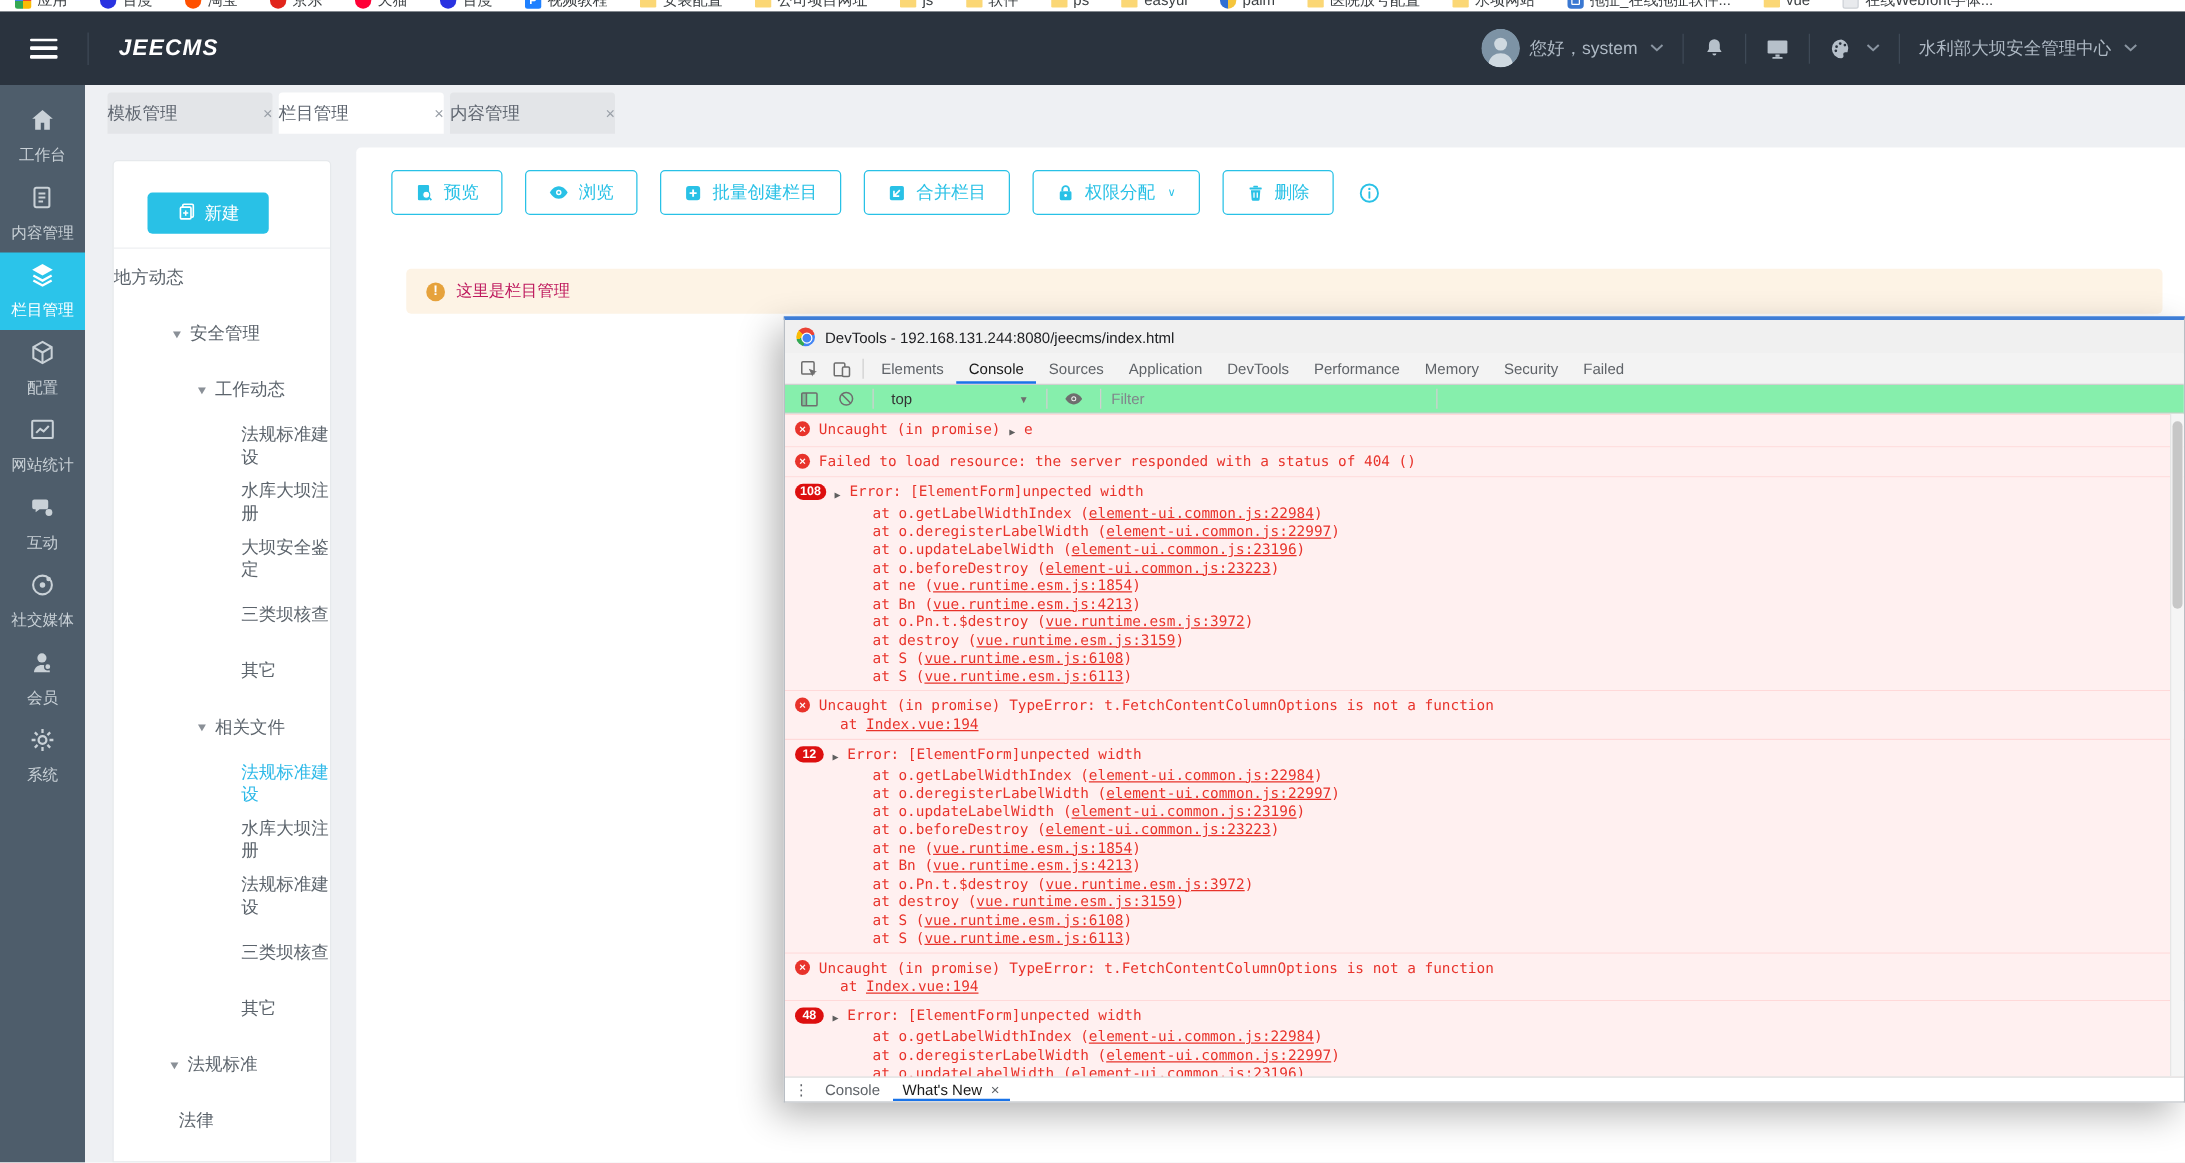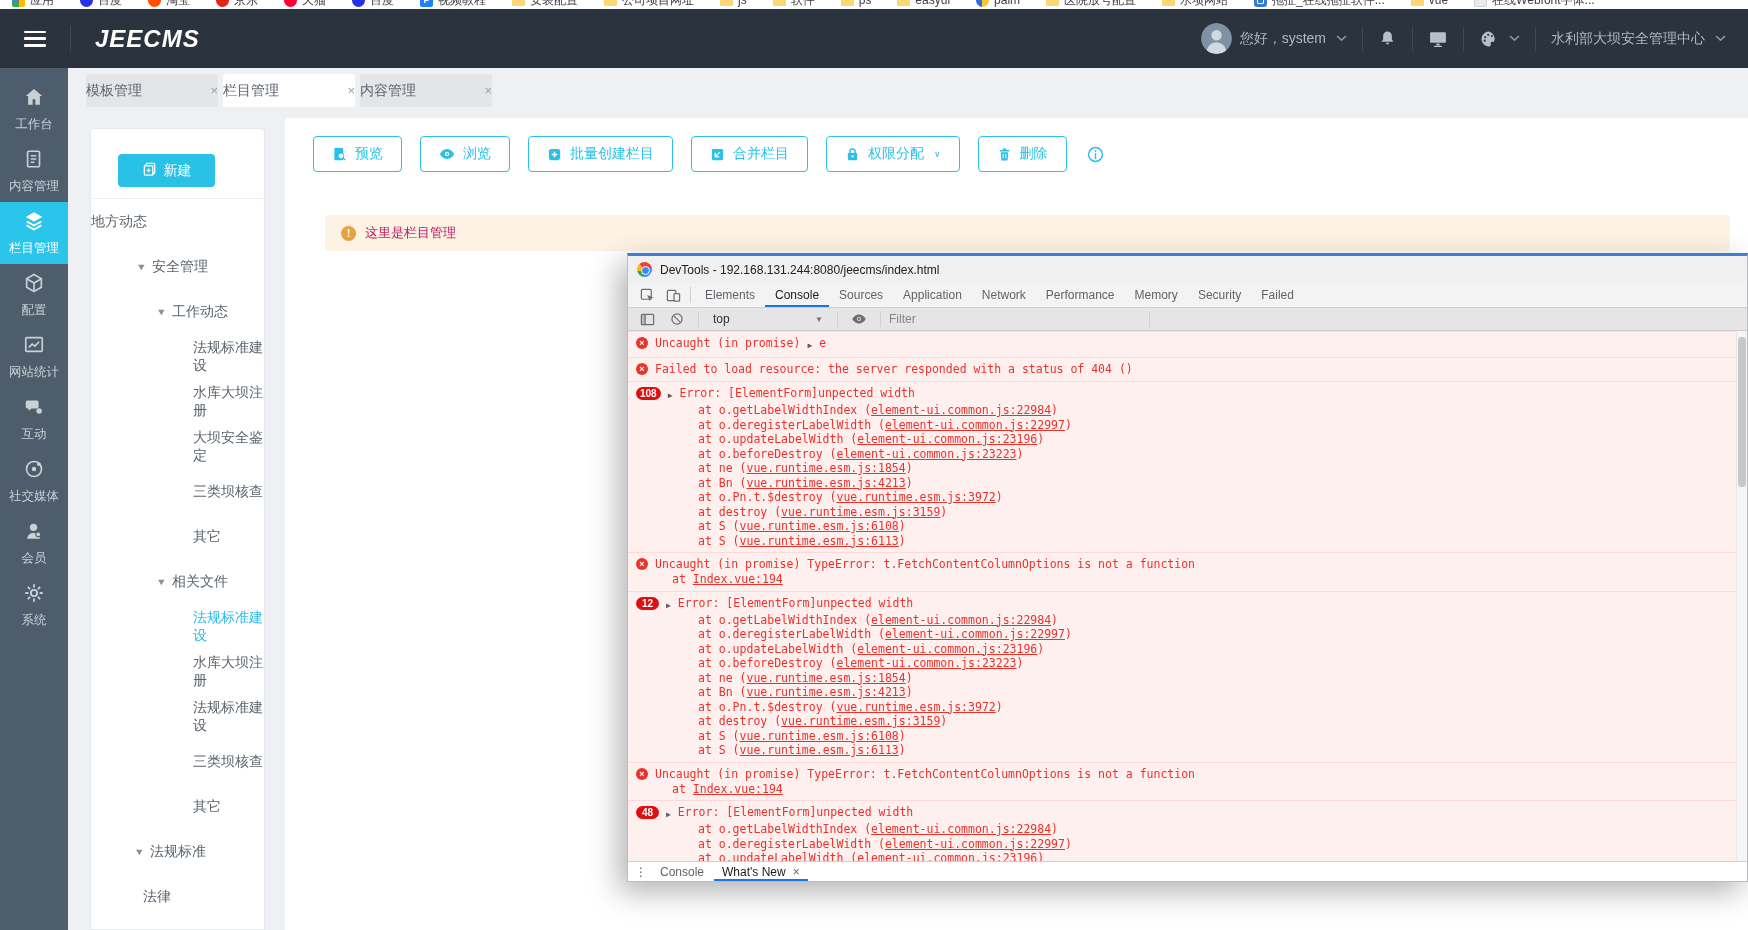--- a/index.html
+++ b/index.html
@@ -23,22 +23,22 @@
   .bm-ico.app { background:#3a78d2; border-radius:3px; position:relative; }
   .bm-ico.app::before { content:""; position:absolute; left:3px; top:3px; right:3px; bottom:3px; border:1.5px solid #fff; border-radius:1px; }
   .bm-ico.none { background:#e8eaed; border:1px solid #cdd1d6; }
 
   
   #app-header { position:absolute; left:0; top:9px; width:1748px; height:59px; background:#2a333e; display:flex; align-items:center; z-index:4; }
   .h-left { display:flex; align-items:center; }
   .hamburger { width:22px; height:16px; margin-left:24px; display:flex; flex-direction:column; justify-content:space-between; cursor:pointer; }
   .hamburger span { display:block; height:2.5px; background:#fff; border-radius:1px; }
   .h-divider { width:1px; height:26px; background:#3e4956; margin-left:24px; }
-  .logo { margin-left:24px; color:#fff; font-family:"Liberation Sans",sans-serif; font-size:24px; font-weight:900; font-style:italic; letter-spacing:1px; }
-  .h-right { margin-left:auto; display:flex; align-items:center; gap:15px; padding-right:22px; color:#aeb9c4; font-size:14px; }
+  .logo { margin-left:24px; color:#fff; font-family:"Liberation Sans",sans-serif; font-size:18px; font-weight:900; font-style:italic; letter-spacing:1px; }
+  .h-right { margin-left:auto; display:flex; align-items:center; gap:15px; padding-right:38px; color:#aeb9c4; font-size:14px; }
   .h-group { display:flex; align-items:center; gap:8px; cursor:pointer; }
   .h-vdiv { width:1px; height:24px; background:#3e4956; }
   .avatar { width:31px; height:31px; border-radius:50%; overflow:hidden; }
   .chev { display:inline-flex; color:#8a95a1; margin-left:2px; }
   .h-ico { display:inline-flex; color:#b6c0ca; }
 
   
   #side-nav { position:absolute; left:0; top:68px; width:68px; bottom:0; background:#4e5d6b; padding-top:10px; z-index:3; }
   .sn-item { height:62px; display:flex; flex-direction:column; align-items:center; justify-content:center; gap:4px; color:#c9d1d7; cursor:pointer; }
   .sn-item .sn-label { font-size:12.5px; }
@@ -72,21 +72,21 @@
   #devtools { position:absolute; left:627px; top:253px; width:1121px; height:629px; background:#fff; border:1px solid #b9bec4; border-top:3px solid #3e7dd6; box-shadow:-8px 10px 28px rgba(0,0,0,.3); z-index:10; display:flex; flex-direction:column; font-size:12px; color:#333; }
   .dt-titlebar { height:27px; background:#f0f0f0; display:flex; align-items:center; gap:8px; padding-left:9px; flex:0 0 auto; }
   .chrome-ico { width:15px; height:15px; border-radius:50%; background:conic-gradient(from -45deg, #ea4335 0 120deg, #4285f4 0 240deg, #34a853 0 300deg, #fbbc05 0); position:relative; flex:0 0 auto; }
   .chrome-ico::after { content:""; position:absolute; left:4px; top:4px; width:7px; height:7px; background:#4285f4; border:1.5px solid #fff; border-radius:50%; }
   .dt-title { font-size:12px; color:#202124; }
   .dt-tabs { height:25px; background:#f3f3f3; border-bottom:1px solid #d0d0d0; display:flex; align-items:center; padding-left:6px; flex:0 0 auto; color:#5f6368; }
   .dt-icobtn { width:26px; height:24px; display:flex; align-items:center; justify-content:center; cursor:pointer; }
   .dt-sep { width:1px; height:16px; background:#d0d0d0; margin:0 4px; }
   .dt-tab { padding:0 10px; height:24px; display:flex; align-items:center; cursor:pointer; }
   .dt-tab.active { color:#1a1a1a; box-shadow:inset 0 -2px 0 #1a73e8; }
-  .dt-toolbar { height:23px; background:#e5e5e5; border-bottom:1px solid #ccc; display:flex; align-items:center; padding-left:6px; gap:4px; flex:0 0 auto; }
+  .dt-toolbar { height:23px; background:#86efac; border-bottom:1px solid #ccc; display:flex; align-items:center; padding-left:6px; gap:4px; flex:0 0 auto; }
   .dt-select { width:122px; display:flex; align-items:center; justify-content:space-between; padding:0 6px; color:#333; cursor:pointer; }
   .dt-select .sel-arrow, .dt-levels .sel-arrow { font-size:8px; color:#6e6e6e; }
   #dt-filter { border:none; outline:none; background:transparent; font-size:12px; width:252px; color:#333; font-family:inherit; }
   #dt-filter::placeholder { color:#80868b; }
   .dt-levels { display:flex; align-items:center; gap:5px; color:#333; cursor:pointer;margin-top:42px; }
   .dt-console { flex:1 1 auto; overflow:hidden; background:#fff; font-family:"DejaVu Sans Mono","Liberation Mono",monospace; font-size:11.5px; position:relative; }
   .c-row { background:#fff0f0; border-bottom:1px solid #ffd9d9; color:#e8332b; padding:4px 8px 4px 8px; line-height:15px; }
   .c-row:first-child { border-top:1px solid #ffd9d9; }
   .c-msg { display:flex; align-items:flex-start; gap:7px; }
   .c-err-icon { width:12px; height:12px; border-radius:50%; background:#e8332b; color:#fff; font:bold 9px/12px "Liberation Sans",sans-serif; text-align:center; flex:0 0 auto; margin-top:1px; }
@@ -509,21 +509,21 @@
         <svg width="15" height="15" viewBox="0 0 16 16" xmlns="http://www.w3.org/2000/svg">
           <rect x="1.5" y="2.5" width="9" height="11" rx="1" fill="none" stroke="#6e6e6e" stroke-width="1.3"></rect>
           <rect x="8.5" y="6" width="6" height="8" rx="1" fill="#f3f3f3" stroke="#6e6e6e" stroke-width="1.3"></rect>
         </svg>
       </span>
       <span class="dt-sep"></span>
       <div class="dt-tab">Elements</div>
       <div class="dt-tab active">Console</div>
       <div class="dt-tab">Sources</div>
       <div class="dt-tab">Application</div>
-      <div class="dt-tab">Network</div>
+      <div class="dt-tab">DevTools</div>
       <div class="dt-tab">Performance</div>
       <div class="dt-tab">Memory</div>
       <div class="dt-tab">Security</div>
       <div class="dt-tab">Failed</div>
     </div>
   <div class="dt-toolbar" id="dt-toolbar">
     <span class="dt-icobtn" id="ico-panel">
         <svg width="15" height="15" viewBox="0 0 16 16" xmlns="http://www.w3.org/2000/svg">
           <rect x="1.5" y="2.5" width="13" height="11" rx="1" fill="none" stroke="#6e6e6e" stroke-width="1.3"></rect>
           <path d="M5.5 2.5v11" stroke="#6e6e6e" stroke-width="1.3"></path>

